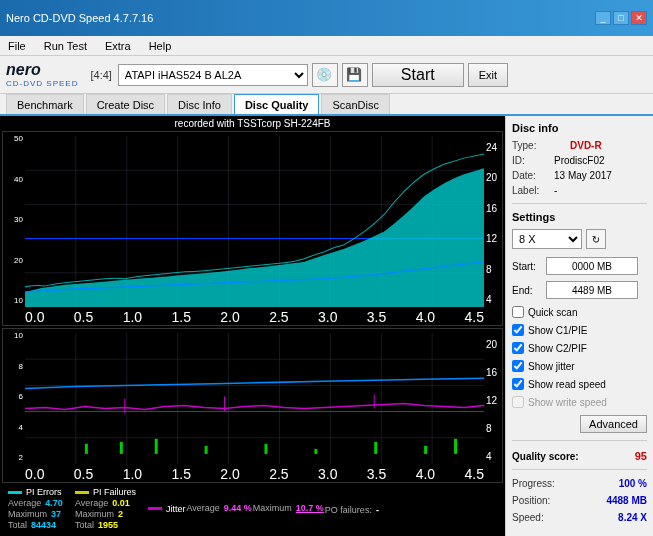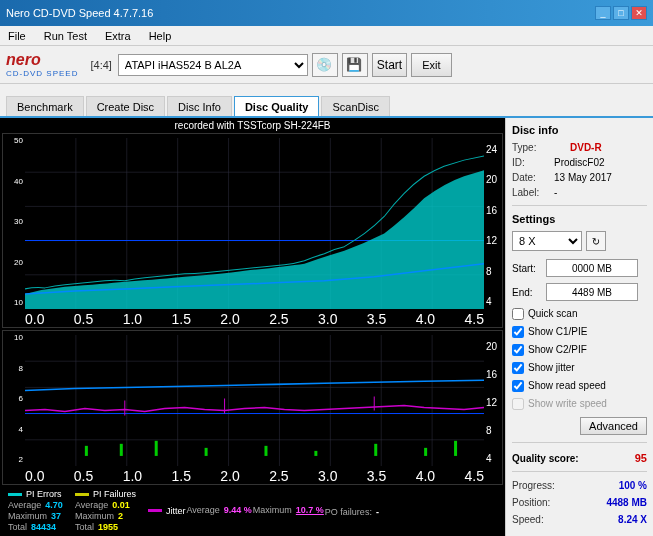--- a/index.html
+++ b/index.html
@@ -9,21 +9,21 @@
       font-family: 'Segoe UI', Tahoma, Arial, sans-serif;
       font-size: 11px;
       background: #f0f0f0;
       overflow: hidden;
     }
 
     
     .title-bar {
       background: linear-gradient(to right, #1a6aad, #3a9ad9);
       color: white;
-      height: 26px;
+      height: 36px;
       display: flex;
       align-items: center;
       justify-content: space-between;
       padding: 0 6px;
       font-size: 11px;
     }
     .title-bar-buttons { display: flex; gap: 2px; }
     .title-bar-btn {
       width: 16px; height: 14px;
       background: #5ab0e8;
@@ -54,54 +54,53 @@
       height: 38px;
       display: flex;
       align-items: center;
       padding: 0 6px;
       gap: 4px;
       border-bottom: 1px solid #ccc;
     }
     .logo-area {
       display: flex; flex-direction: column; margin-right: 8px;
     }
-    .logo-nero { color: #b91c1c; font-size: 16px; font-weight: bold; font-style: italic; }
+    .logo-nero { color: #0f172a; font-size: 16px; font-weight: bold; font-style: italic; }
     .logo-speed { color: #2266cc; font-size: 8px; letter-spacing: 1px; }
     .drive-label { font-size: 11px; color: #333; margin-right: 2px; }
     .drive-select {
       height: 22px; font-size: 11px;
       border: 1px solid #999; background: white;
       padding: 0 2px; min-width: 190px;
     }
     .toolbar-icon-btn {
       width: 26px; height: 24px;
       border: 1px solid #999; background: #f5f5f5;
       cursor: pointer; display: flex; align-items: center; justify-content: center;
       font-size: 13px;
     }
     .start-btn {
-      height: 24px; padding: 0 4px;
+      height: 24px; padding: 0 28px;
       background: linear-gradient(to bottom, #f8f8f8, #e0e0e0);
-      border: 1px solid #999; cursor: pointer; font-size: 12px;
+      border: 1px solid #999; cursor: pointer; font-size: 16px;
     }
     .exit-btn {
       height: 24px; padding: 0 10px;
       background: linear-gradient(to bottom, #f8f8f8, #e0e0e0);
       border: 1px solid #999; cursor: pointer; font-size: 11px;
     }
 
     
     .tabs {
       background: #f0f0f0;
       height: 22px;
       display: flex;
       align-items: flex-end;
       padding: 0 6px;
       border-bottom: 2px solid #3a9ad9;
-      margin-top: 12px;
     }
     .tab {
       padding: 2px 10px;
       border: 1px solid #ccc;
       border-bottom: none;
       background: #e0e0e0;
       cursor: pointer;
       font-size: 11px;
       margin-right: 2px;
       height: 20px; display: flex; align-items: center;
@@ -238,21 +237,21 @@
       display: flex; align-items: center; justify-content: center;
     }
 
     .mb-row { display: flex; align-items: center; gap: 4px; margin-bottom: 2px; }
     .mb-label { font-size: 10px; min-width: 30px; }
     .mb-input {
       height: 18px; width: 92px; border: 1px solid #999;
       font-size: 10px; padding: 0 2px; text-align: center;
     }
 
-    .checkbox-row { display: flex; gap: 4px; margin: 1px 0; font-size: 10px; }
+    .checkbox-row { display: flex; align-items: center; gap: 4px; margin: 1px 0; font-size: 10px; }
     input[type=checkbox] { width: 12px; height: 12px; cursor: pointer; }
 
     .advanced-btn {
       align-self: flex-end;
       padding: 2px 8px;
       background: linear-gradient(to bottom, #f8f8f8, #e0e0e0);
       border: 1px solid #999;
       cursor: pointer;
       font-size: 11px;
       margin-top: 2px;

